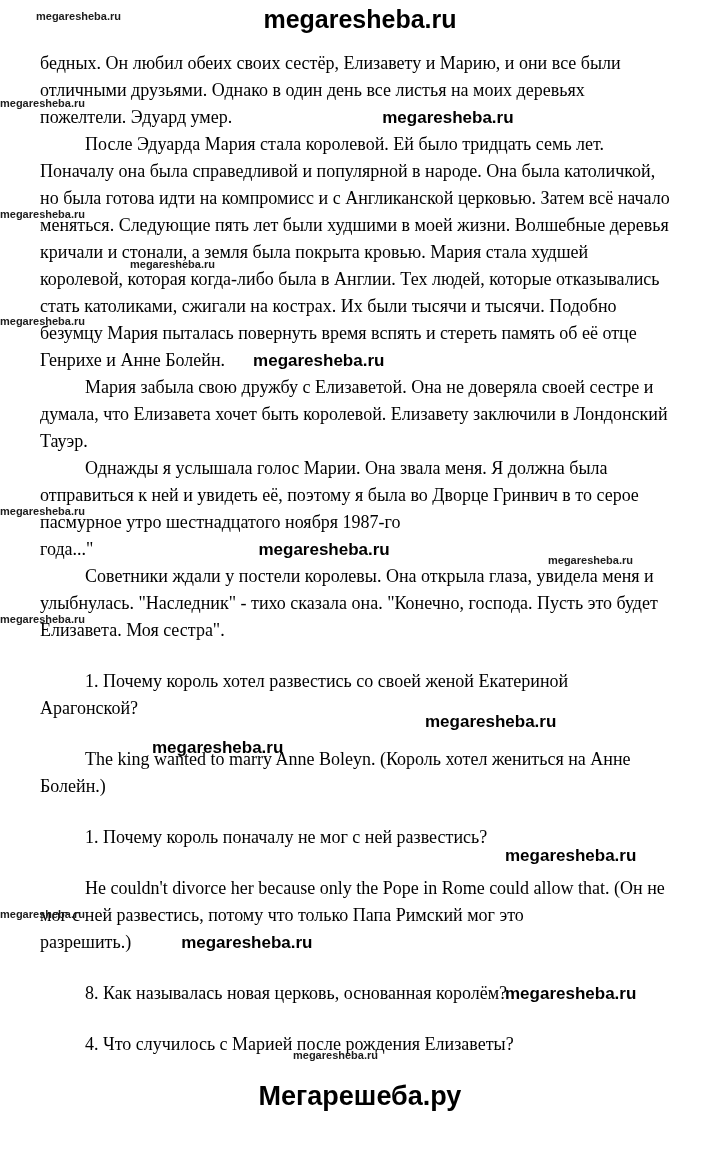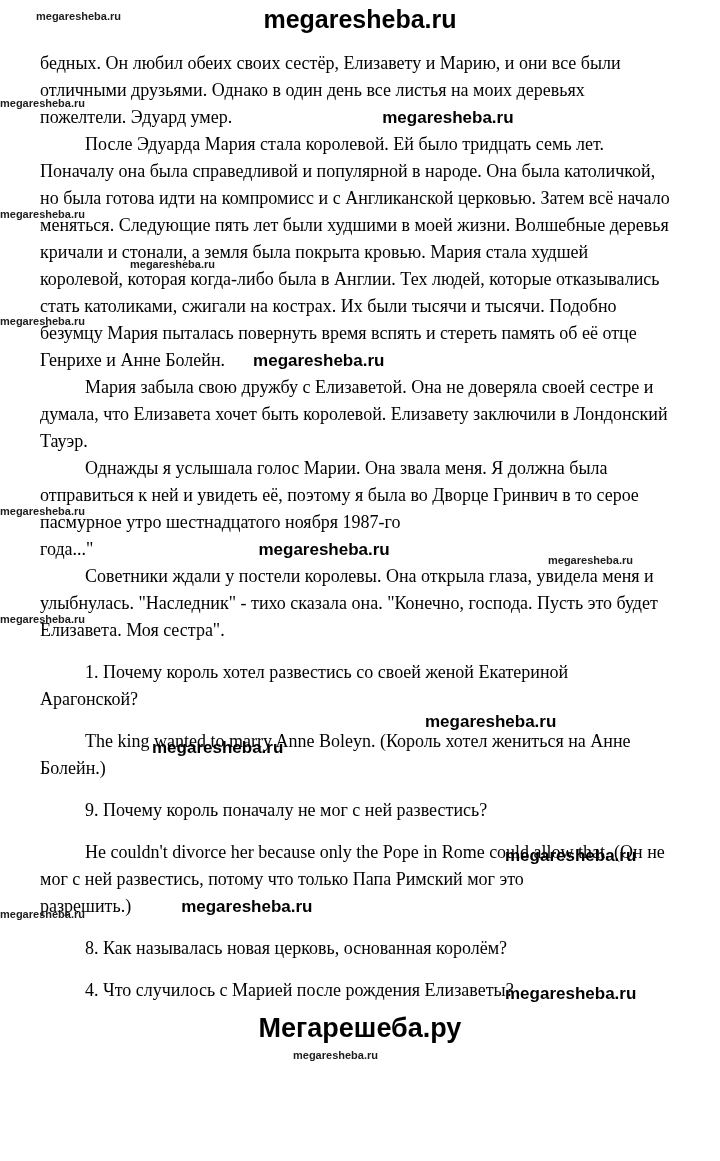--- a/index.html
+++ b/index.html
@@ -20,21 +20,21 @@
     text-align:center;
     padding-top:2px;
   }
   .content{
     padding:14px 50px 0 40px;
     font-size:18px;
     line-height:27px;
   }
   .para{margin:0;}
   .indent{text-indent:45px;}
-  .qa{margin-top:15px;}
+  .qa{margin-top:24px;}
   .wm-inline{
     font-family:"Liberation Sans",sans-serif;
     font-weight:bold;
     font-size:17px;
     white-space:nowrap;
   }
   .wm-small{
     position:absolute;
     font-family:"Liberation Sans",sans-serif;
     font-weight:bold;
@@ -49,21 +49,21 @@
     font-size:17px;
     color:#000;
     white-space:nowrap;
   }
   .footer-title{
     font-family:"Liberation Sans",sans-serif;
     font-weight:bold;
     font-size:27px;
     line-height:36px;
     text-align:center;
-    margin-top:6px;
+    margin-top:20px;
   }
 </style>
 </head>
 <body>
 
 <div class="page">
 
   <div class="header-title">megaresheba.ru</div>
 
   <span class="wm-small" style="left:36px;top:10px">megaresheba.ru</span>
@@ -91,21 +91,21 @@
     <p class="para indent"><span>Мария забыла свою дружбу с Елизаветой. Она не доверяла своей сестре и думала, что Елизавета хочет быть королевой. Елизавету заключили в Лондонский Тауэр.</span></p>
 
     <p class="para indent"><span>Однажды я услышала голос Марии. Она звала меня. Я должна была отправиться к ней и увидеть её, поэтому я была во Дворце Гринвич в то серое пасмурное утро шестнадцатого ноября 1987-го года..."</span><span class="wm-inline" style="margin-left:165px">megaresheba.ru</span></p>
 
     <p class="para indent"><span>Советники ждали у постели королевы. Она открыла глаза, увидела меня и улыбнулась. "Наследник" - тихо сказала она. "Конечно, господа. Пусть это будет Елизавета. Моя сестра".</span></p>
 
     <p class="para indent qa"><span>1. Почему король хотел развестись со своей женой Екатериной Арагонской?</span></p>
 
     <p class="para indent qa"><span>The king wanted to marry Anne Boleyn. (Король хотел жениться на Анне Болейн.)</span></p>
 
-    <p class="para indent qa"><span>9. Почему король поначалу не мог с ней развестись?</span></p>
+    <p class="para indent qa"><span>1. Почему король поначалу не мог с ней развестись?</span></p>
 
     <p class="para indent qa"><span>He couldn't divorce her because only the Pope in Rome could allow that. (Он не мог с ней развестись, потому что только Папа Римский мог это разрешить.)</span><span class="wm-inline" style="margin-left:50px">megaresheba.ru</span></p>
 
     <p class="para indent qa"><span>8. Как называлась новая церковь, основанная королём?</span></p>
 
 
     <p class="para indent qa"><span>4. Что случилось с Марией после рождения Елизаветы?</span></p>
 
   </div>
 

